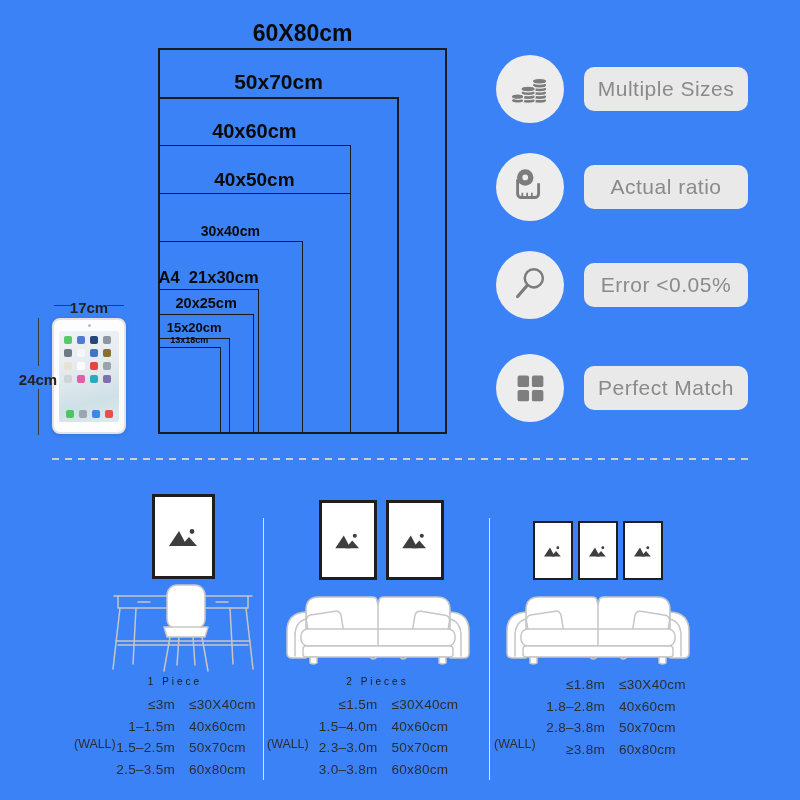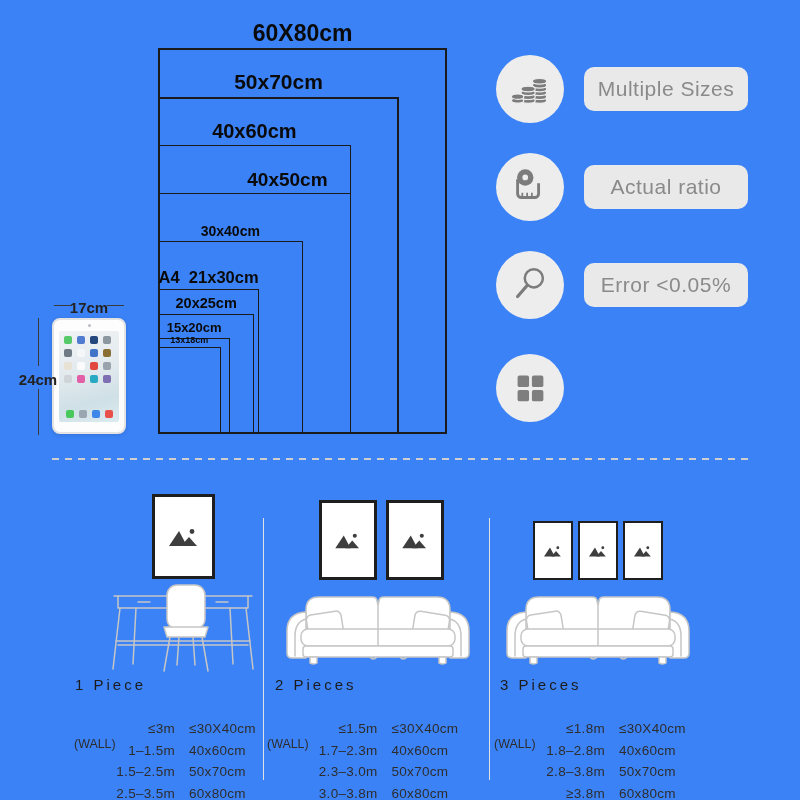--- a/index.html
+++ b/index.html
@@ -39,42 +39,42 @@
          display:flex;align-items:center;justify-content:center;}
   .furniture{position:absolute;}
   .furniture svg{display:block;}
   .fline{stroke:#c6c6c6;stroke-width:1.5;fill:#fff;stroke-linejoin:round;stroke-linecap:round;}
   .fline-n{stroke:#c6c6c6;stroke-width:1.5;fill:none;stroke-linejoin:round;stroke-linecap:round;}
   
   .size-table{position:absolute;top:676px;}
   #table-0{left:75px;width:200px;}
   #table-1{left:275px;width:205px;}
   #table-2{left:500px;width:210px;}
-  .scene-title{height:18px;margin-bottom:26px;text-align:left;font-size:15px;letter-spacing:3px;color:#1c1c1c;}
+  .scene-title{height:18px;margin-bottom:2px;text-align:center;font-size:10px;letter-spacing:3px;color:#1c1c1c;}
   .rows{display:flex;flex-direction:column;gap:4px;}
   .row{display:flex;font-size:13.5px;line-height:17.5px;color:#2d2d2d;letter-spacing:.3px;}
   .wall-col{flex:0 0 50%;text-align:right;}
   .size-col{padding-left:14px;}
   .wall-tag{position:absolute;font-size:13.5px;color:#2d2d2d;transform:scaleX(.92);transform-origin:left center;}
   #wall-0{left:74px;top:736px}#wall-1{left:267px;top:736px}#wall-2{left:494px;top:736px}
 </style>
 </head>
 <body>
 
 <div id="stage">
 
   <div id="size-chart">
       <div class="size-rect" style="left: 158px; top: 48.4px; width: 289.2px; height: 385.6px; border-width: 2px;"></div>
       <div class="size-label" style="left: 158px; width: 289.2px; bottom: 413.6px; font-size: 23px;">60X80cm</div>
       <div class="size-rect" style="left: 158px; top: 96.6px; width: 241px; height: 337.4px; border-width: 2px;"></div>
       <div class="size-label" style="left: 158px; width: 241px; bottom: 365.4px; font-size: 21px;">50x70cm</div>
       <div class="size-rect" style="left: 158px; top: 144.8px; width: 192.8px; height: 289.2px; border-width: 1px;"></div>
       <div class="size-label" style="left: 158px; width: 192.8px; bottom: 317.2px; font-size: 20px;">40x60cm</div>
       <div class="size-rect" style="left: 158px; top: 193px; width: 192.8px; height: 241px; border-width: 1px;"></div>
-      <div class="size-label" style="left: 164px; width: 192.8px; bottom: 269px; font-size: 19px; padding-left: 27px;">40x50cm</div>
+      <div class="size-label" style="left: 158px; width: 192.8px; bottom: 269px; font-size: 19px;">40x50cm</div>
       <div class="size-rect" style="left: 158px; top: 241.2px; width: 144.6px; height: 192.8px; border-width: 1px;"></div>
       <div class="size-label" style="left: 158px; width: 144.6px; bottom: 220.8px; font-size: 14px;">30x40cm</div>
       <div class="size-rect" style="left: 158px; top: 289.4px; width: 101.22px; height: 144.6px; border-width: 1px;"></div>
       <div class="size-label" style="left: 158px; width: 101.22px; bottom: 172.6px; font-size: 16.5px;">A4  21x30cm</div>
       <div class="size-rect" style="left: 158px; top: 313.5px; width: 96.4px; height: 120.5px; border-width: 1px;"></div>
       <div class="size-label" style="left: 158px; width: 96.4px; bottom: 148.5px; font-size: 14.5px;">20x25cm</div>
       <div class="size-rect" style="left: 158px; top: 337.6px; width: 72.3px; height: 96.4px; border-width: 1px;"></div>
       <div class="size-label" style="left: 158px; width: 72.3px; bottom: 124.4px; font-size: 13px;">15x20cm</div>
       <div class="size-rect" style="left: 158px; top: 347.24px; width: 62.66px; height: 86.76px; border-width: 1px;"></div>
       <div class="size-label" style="left: 158px; width: 62.66px; bottom: 114.76px; font-size: 9px;">13x18cm</div>
@@ -171,20 +171,23 @@
     <div class="badge-circle">
       <svg width="42" height="42" viewBox="0 0 44 44">
         <g fill="#7e7e7e">
           <rect x="9" y="9" width="12" height="12" rx="2"></rect>
             <rect x="24" y="9" width="12" height="12" rx="2"></rect>
           <rect x="9" y="24" width="12" height="12" rx="2"></rect>
             <rect x="24" y="24" width="12" height="12" rx="2"></rect>
         </g>
       </svg>
     </div>
+    <div class="badge-pill">
+      <span>Perfect Match</span>
+    </div>
   </div>
 
   <div id="divider"></div>
 
   <div id="sep-1" class="col-sep"></div>
   <div id="sep-2" class="col-sep"></div>
 
   <div id="frames-layer">
       <div class="frame" style="left: 152px; top: 494px; width: 63px; height: 85px; border-width: 3px;">
         <svg width="32" height="20" viewBox="0 0 32 20">
@@ -302,35 +305,34 @@
       </div>
   </div>
   <div id="table-1" class="size-table">
     <div class="scene-title">2 Pieces</div>
     <div class="rows">
         <div class="row">
           <span class="wall-col">≤1.5m</span>
           <span class="size-col">≤30X40cm</span>
         </div>
         <div class="row">
-          <span class="wall-col">1.7–2.3m</span>
+          <span class="wall-col">1.5–4.0m</span>
           <span class="size-col">40x60cm</span>
         </div>
         <div class="row">
           <span class="wall-col">2.3–3.0m</span>
           <span class="size-col">50x70cm</span>
         </div>
         <div class="row">
           <span class="wall-col">3.0–3.8m</span>
           <span class="size-col">60x80cm</span>
         </div>
       </div>
   </div>
   <div id="table-2" class="size-table">
-    <div class="scene-title">3 Pieces</div>
     <div class="rows">
         <div class="row">
           <span class="wall-col">≤1.8m</span>
           <span class="size-col">≤30X40cm</span>
         </div>
         <div class="row">
           <span class="wall-col">1.8–2.8m</span>
           <span class="size-col">40x60cm</span>
         </div>
         <div class="row">

